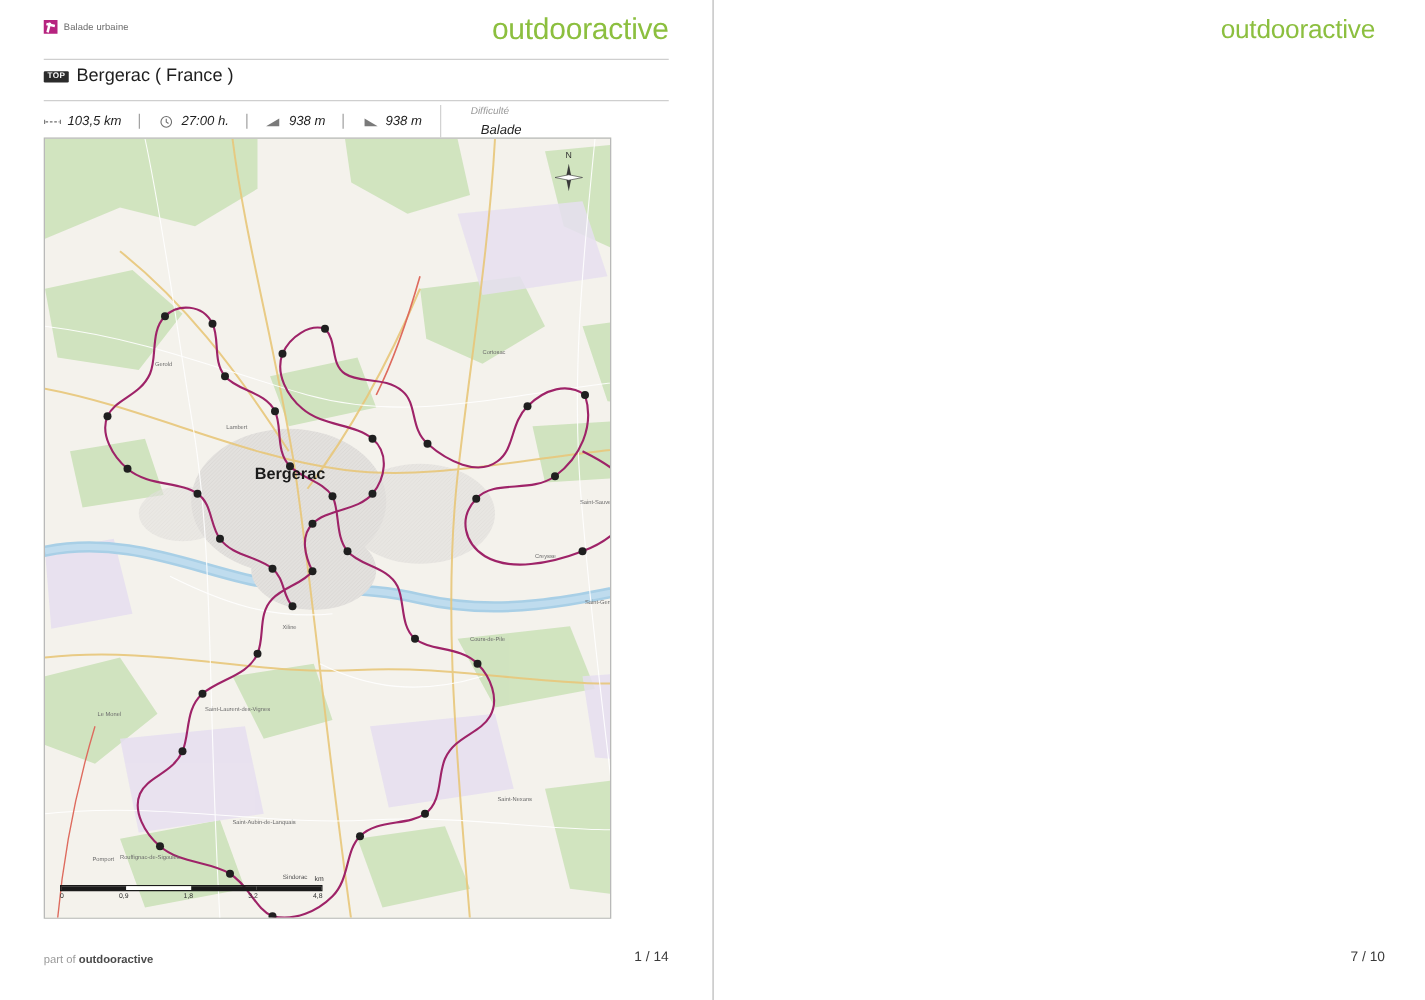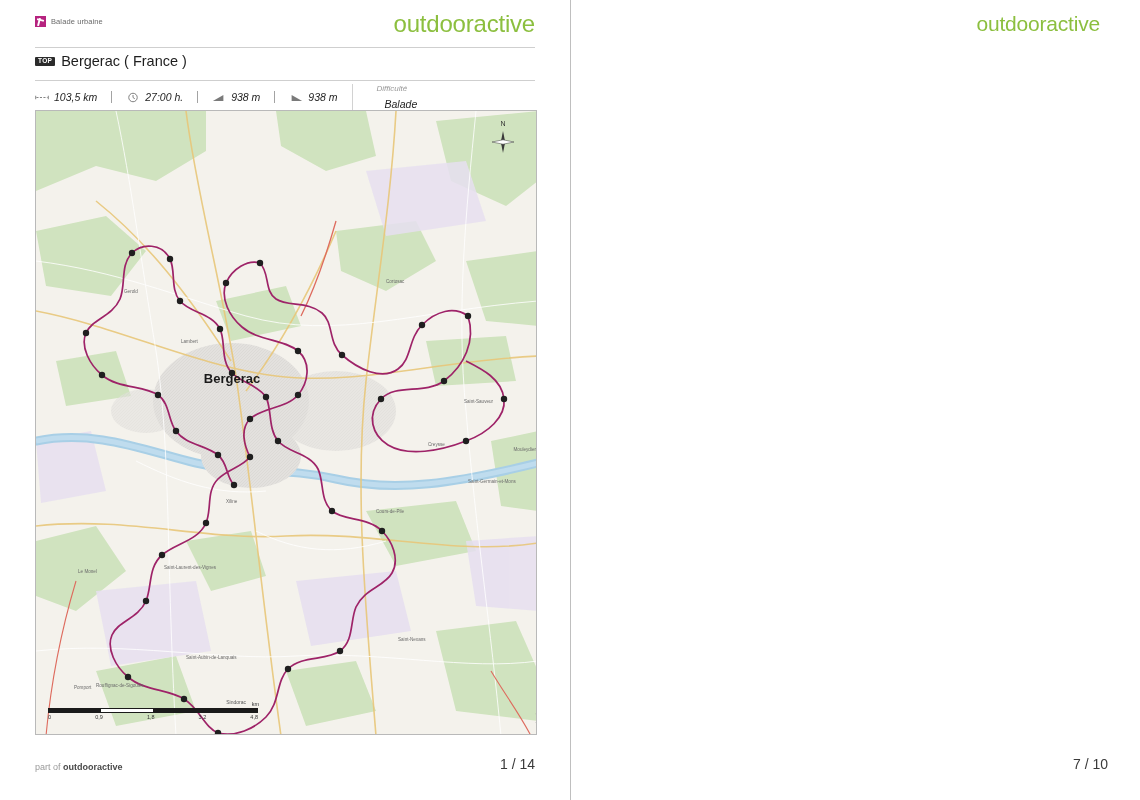--- a/index.html
+++ b/index.html
@@ -53,41 +53,41 @@
   .l-rule2 { position:absolute; left:35px; top:80px; width:500px; height:1px; background:#cfcfcf; }
 
   .stats { position:absolute; left:35px; top:86px; width:500px; height:22px; display:flex; align-items:center; }
   .stat { display:flex; align-items:center; gap:5px; font-size:10.5px; color:#1e1e1e; padding-right:14px;font-style:italic; }
   .stat + .stat { border-left:1px solid #a3a3a3; padding-left:14px; }
   .stat .lbl { color:#999; font-size:8px; }
   .stat .v-diff { color:#1e1e1e; font-size:10.5px; margin-left:18px;}
   .ico { width:14px; height:11px; flex:none; }
 
   .map-wrap {
-    position:absolute; left:35px; top:110px; width:502px; height:625px;
+    position:absolute; left:35px; top:110px; width:454px; height:625px;
     border:1px solid #b9b9b9; overflow:hidden; background:#eef3e6;
   }
   .map-attrib {
     position:absolute; right:1px; top:330px; transform-origin:right top;
     transform:rotate(-90deg) translateX(-100%);
     font-size:4.6px; color:#8d8d8d; white-space:nowrap; letter-spacing:0.1px;
   }
   .compass { position:absolute; right:18px; top:6px; width:30px; height:42px; }
   .scalebar { position:absolute; left:12px; bottom:14px; width:210px; }
   .scale-ticks { display:flex; font-size:5.5px; color:#333; justify-content:space-between; margin-top:1px;}
   .sb-bar { display:flex; height:5px; border:0.6px solid #1a1a1a; }
   .sb-bar i { flex:1; }
   .sb-bar i.on { background:#1a1a1a; }
   .sb-bar i.off { background:#ffffff; }
   .scale-unit { position:absolute; right:-1px; top:-7px; font-size:5.5px; color:#333; }
   .scale-place { position:absolute; right:12px; top:-9px; font-size:5px; color:#555; }
 
   .footer { position:absolute; bottom:28px; font-size:9px; color:#9a9a9a; }
   .footer b { color:#4a4a4a; font-weight:bold; }
-  .pageno { position:absolute; bottom:28px; font-size:14px; color:#3a3a3a; }
+  .pageno { position:absolute; bottom:28px; font-size:11px; color:#3a3a3a; }
   .r-brand { position:absolute; right:40px; top:12px; }
 </style>
 </head>
 <body>
 
 <div class="spread">
 
   <div class="page page-left">
 
     <div class="l-header">

